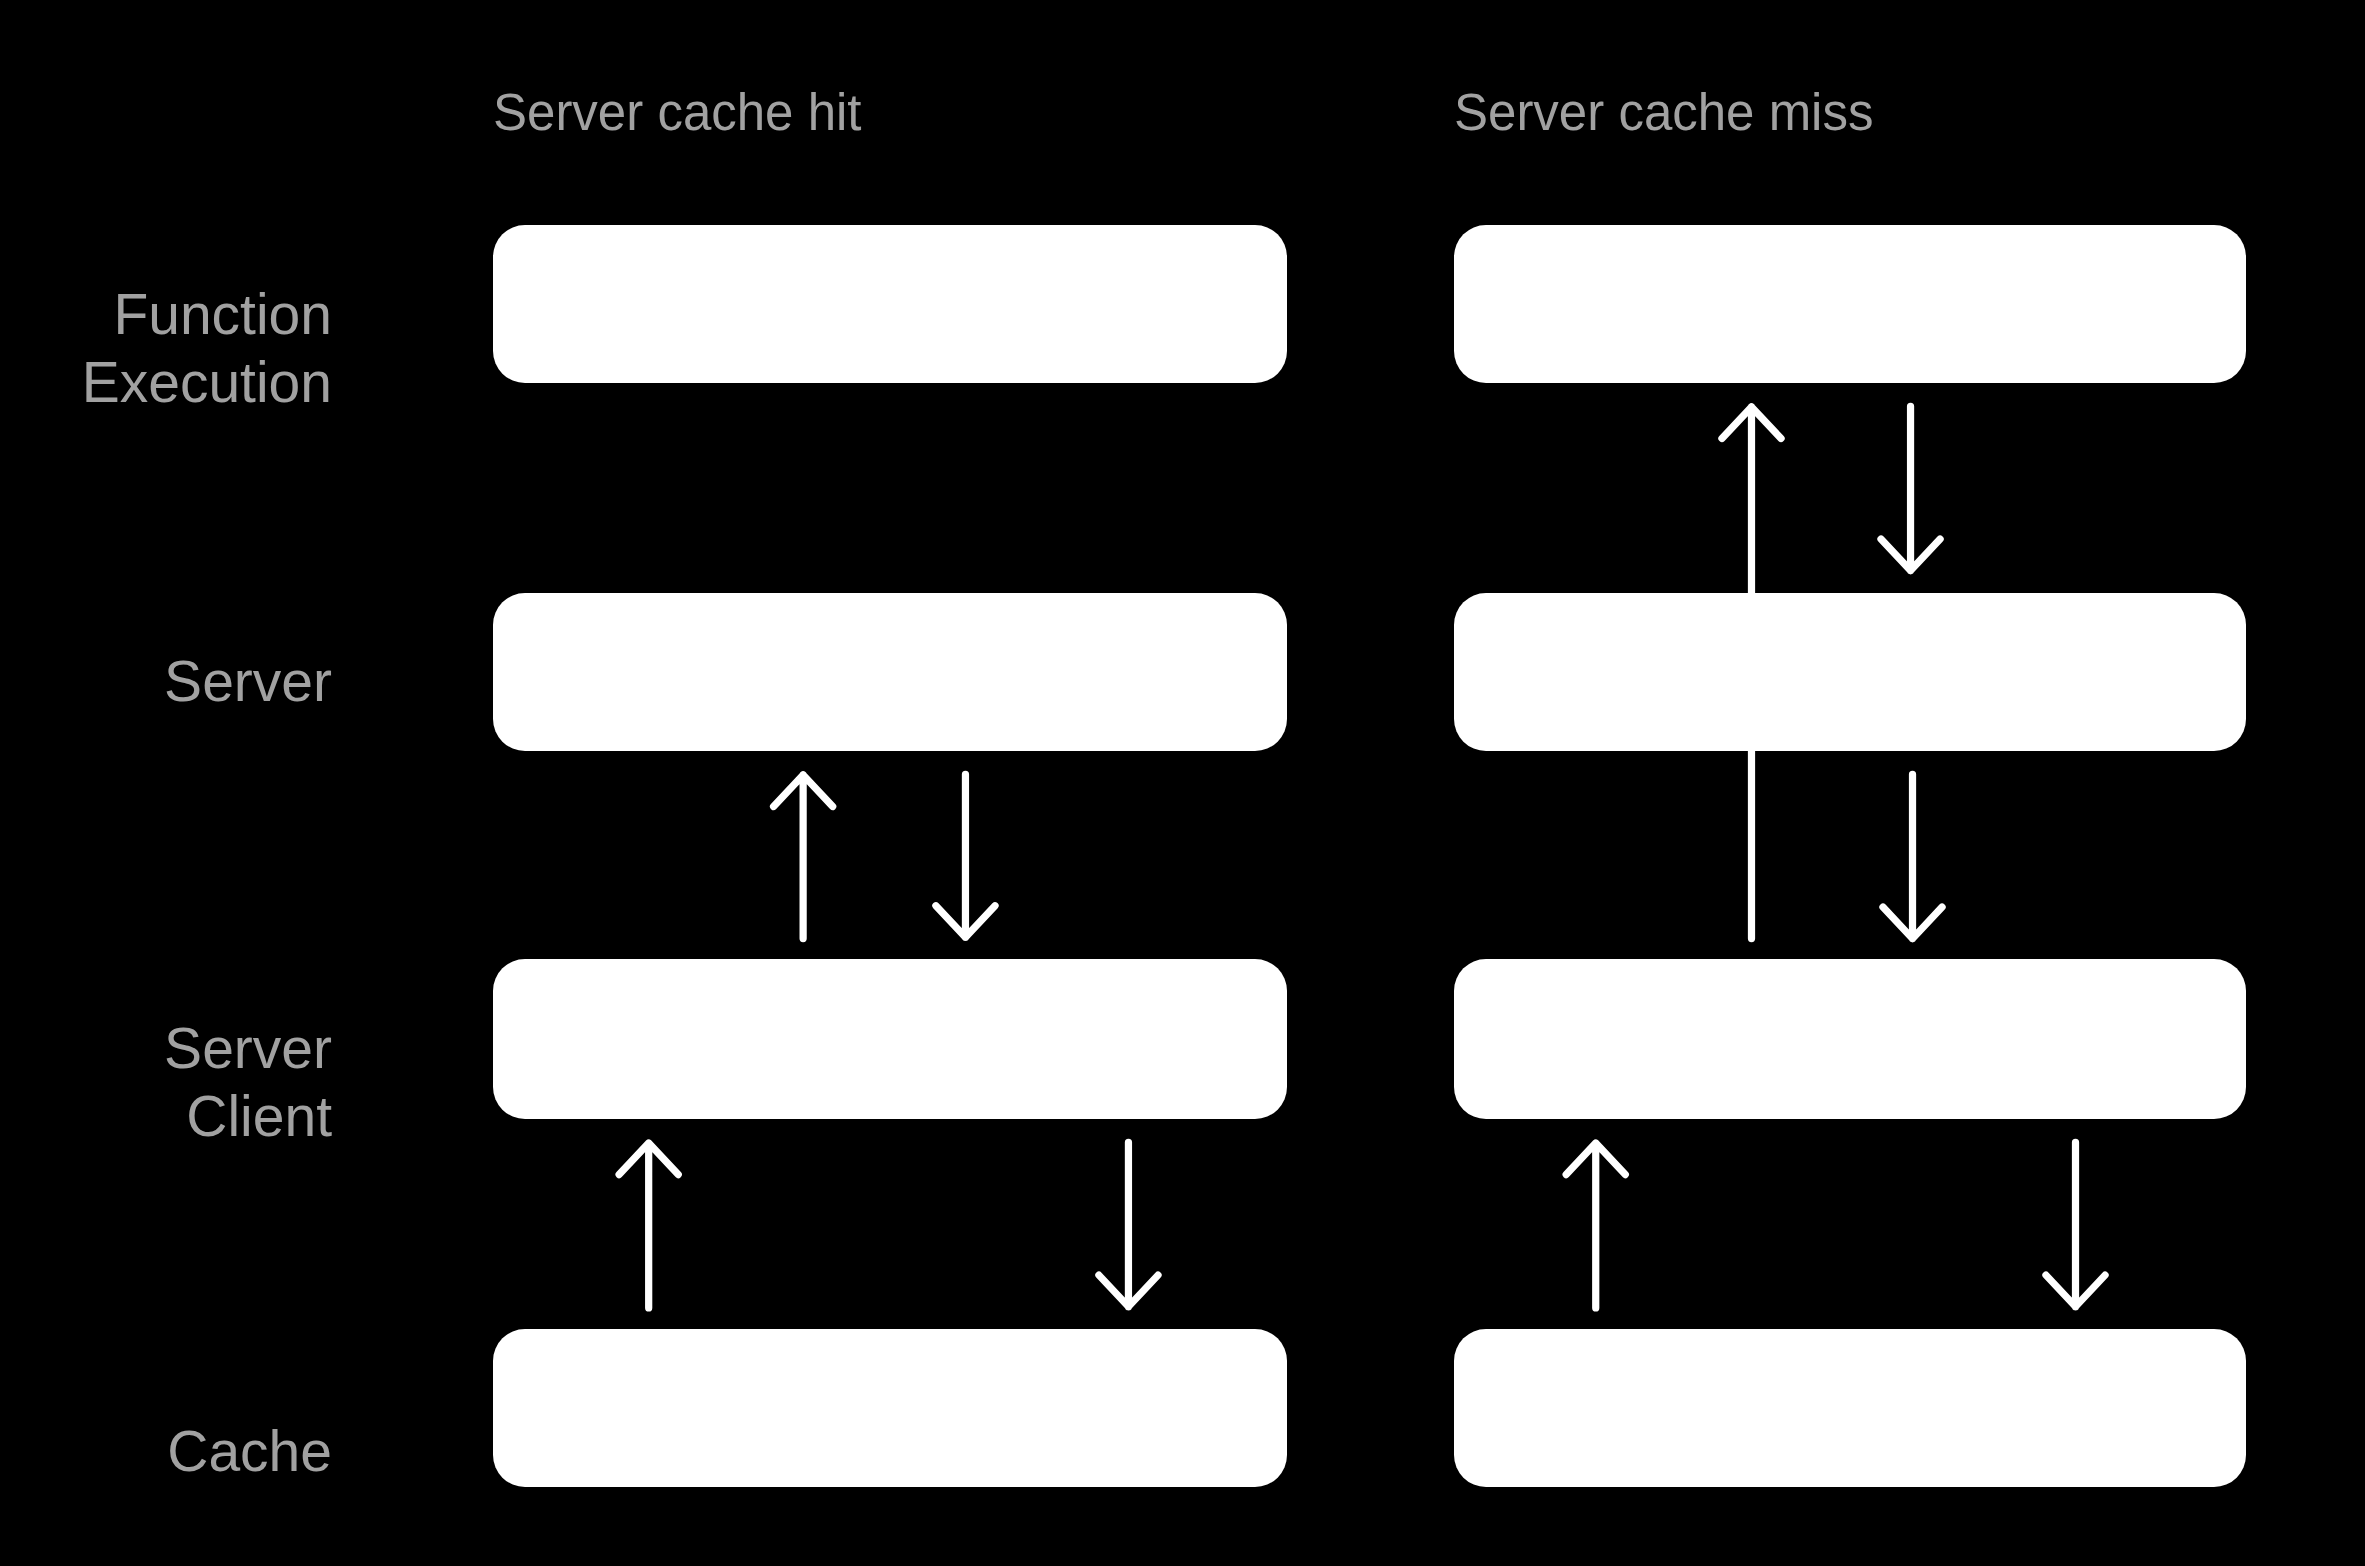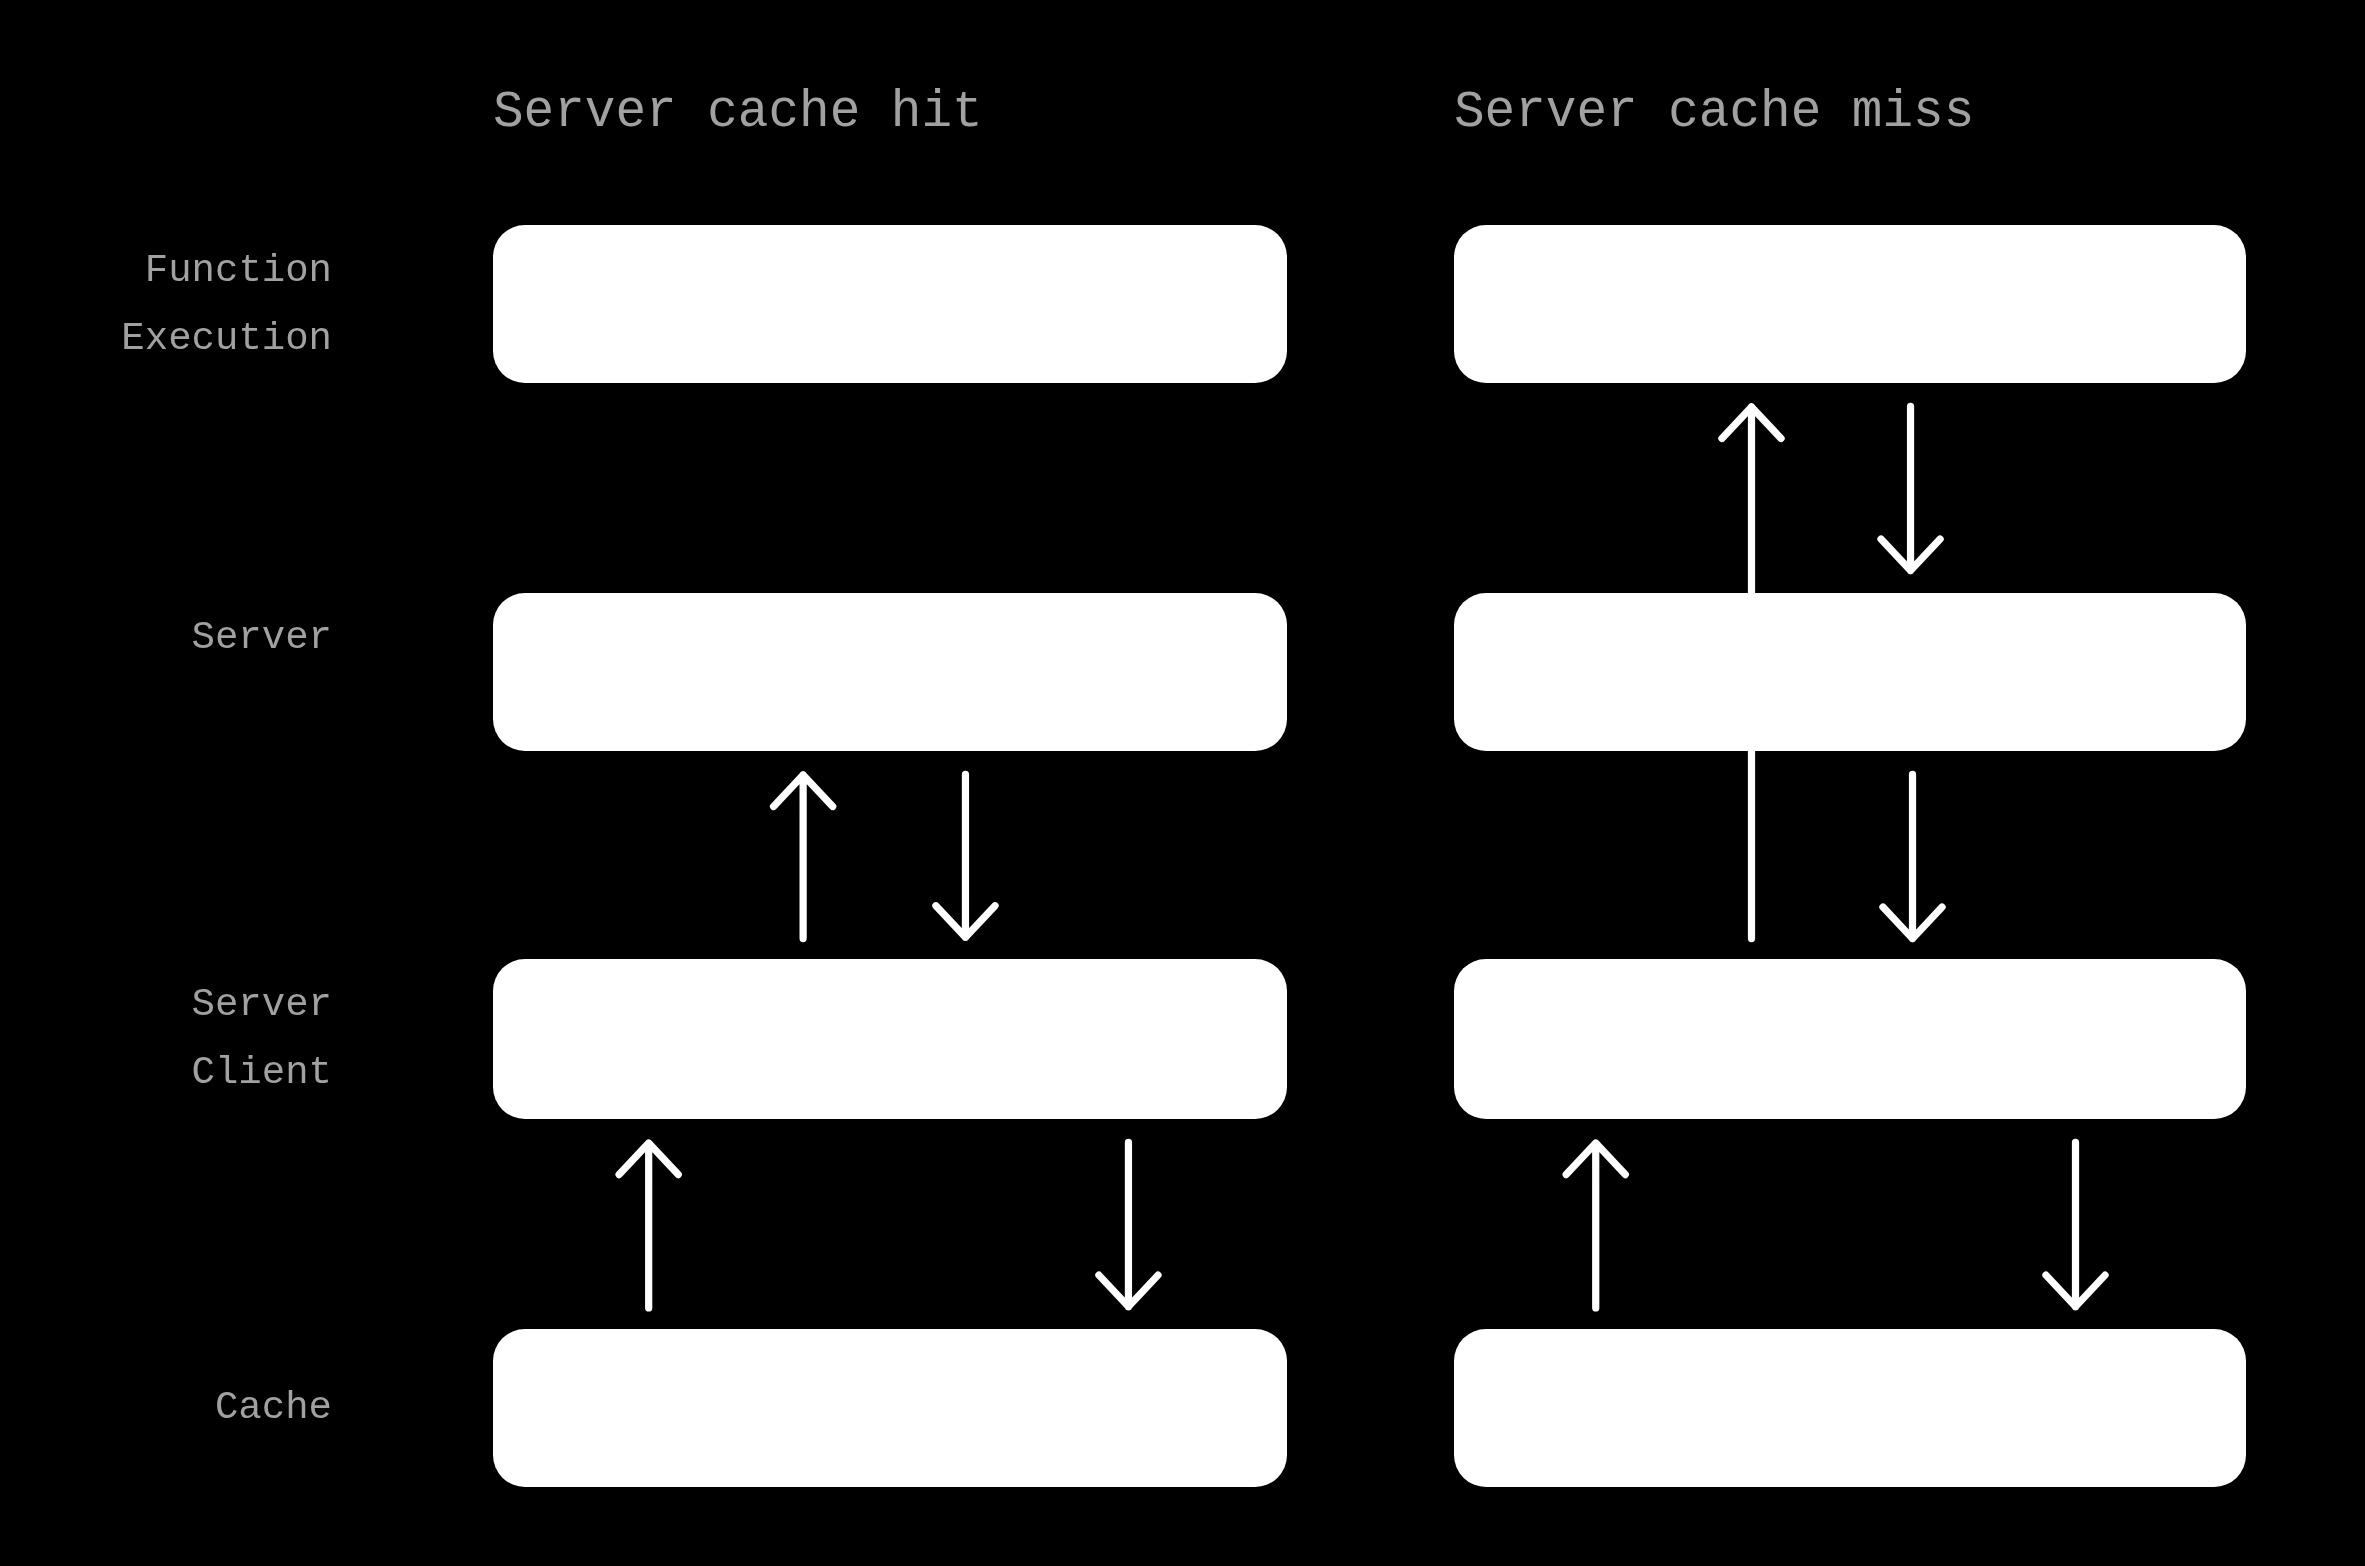--- a/index.html
+++ b/index.html
@@ -1,21 +1,21 @@
 <!DOCTYPE html>
 <html style="font-size:10.5px"><head>
 <meta charset="utf-8">
 <style>
   html,body{margin:0;padding:0;background:#000;}
   .canvas{
     position:relative;
     width:2364px;height:1567px;
     background:#000000;
     overflow:hidden;
-    font-family:Liberation Mono, monospace;
+    font-family:Liberation Sans, sans-serif;
   }
   .arrows-layer{
     position:absolute;left:0;top:0;z-index:1;
   }
   .box{
     position:absolute;
     background:#ffffff;
     border-radius:32px;
     z-index:2;
   }
@@ -28,22 +28,23 @@
   .col-title{
     position:absolute;top:79px;z-index:3;
     font-size:51px;line-height:68px;font-weight:500;
     color:#a1a1a1;white-space:nowrap;
   }
   .title-hit{left:493px;}
   .title-miss{left:1454px;}
   .row-label{
     position:absolute;left:0;width:332px;z-index:3;
     text-align:right;
-    font-size:39px;line-height:68px;font-weight:500;
+    font-size:57px;line-height:68px;font-weight:500;
     color:#a1a1a1;
+    margin-top:43px;
   }
   .row-label span{display:block;}
   .label-fe{top:237px;}
   .label-sc{top:604px;}
   .label-sr{top:971px;}
   .label-client{top:1374px;}
 </style>
 </head>
 <body>
 

